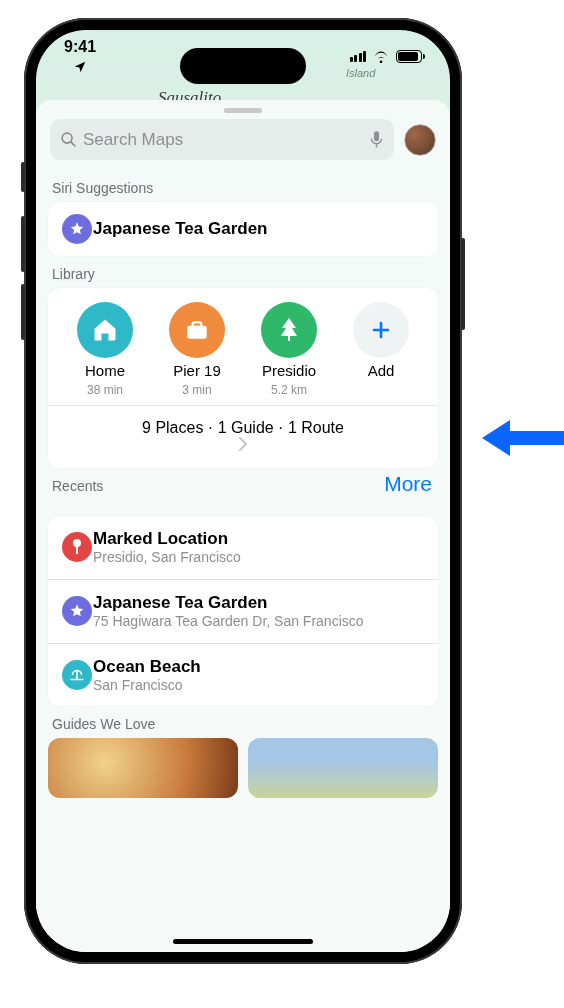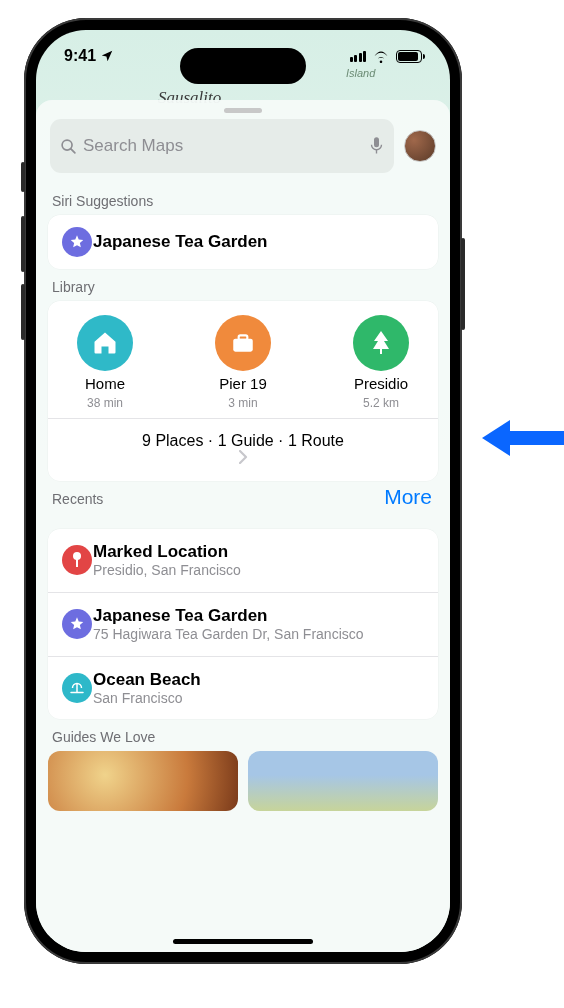--- a/index.html
+++ b/index.html
@@ -51,21 +51,21 @@
 
   
   .statusbar {
     position:absolute; top:0; left:0; right:0;
     height:52px;
     display:flex; align-items:center; justify-content:space-between;
     padding: 0 28px;
     font-size:16px; font-weight:600; color:#000;
     z-index:5;
   }
-  .status-left { display:flex; align-items:center; gap:4px; }
+  .status-left { display:flex; align-items:center; gap:4px;flex-direction:column; }
   .status-right { display:flex; align-items:center; gap:6px; }
   .sig-bars { display:flex; align-items:flex-end; gap:1.5px; }
   .sig-bars span { width:3px; background:#000; border-radius:1px; }
   .sig-bars span:nth-child(1){height:5px} .sig-bars span:nth-child(2){height:7px}
   .sig-bars span:nth-child(3){height:9px} .sig-bars span:nth-child(4){height:11px}
   .wifi-icon svg, .loc-icon svg { display:block; }
   .battery { width:26px; height:13px; border:1.5px solid #000; border-radius:4px; position:relative; }
   .battery::after{ content:""; position:absolute; right:-4px; top:3px; width:2.5px; height:5px; background:#000; border-radius:0 2px 2px 0; }
   .battery .fill{ position:absolute; left:1px; top:1px; bottom:1px; width:20px; background:#000; border-radius:2px; }
 
@@ -88,21 +88,21 @@
     width:38px; height:5px; background:#c8c8c8; border-radius:3px;
     margin:0 auto 6px;
   }
 
   .search-row {
     display:flex; align-items:center; gap:10px;
     padding: 0 14px 10px;
   }
   .search-field {
     flex:1;
-    height:54px;
+    height:41px;
     background:#e6ece9;
     border-radius:11px;
     display:flex; align-items:center;
     padding:0 10px;
     color:#8e8e93;
     font-size:17px;
   }
   .search-field svg { flex:none; }
   .search-field .ph { flex:1; margin-left:6px; }
   .avatar {
@@ -295,20 +295,30 @@
             <div class="lib-item">
               <div class="lib-icon lib-green">
                 <svg width="24" height="28" viewBox="0 0 24 28">
                     <path d="M12 2 19 12h-4l5 8H4l5-8H5z" fill="#fff"></path>
                     <rect x="11" y="20" width="2" height="5" fill="#fff"></rect>
                   </svg>
               </div>
               <div class="lib-label">Presidio</div>
               <div class="lib-sub">5.2 km</div>
             </div>
+            <div class="lib-item">
+              <div class="lib-icon lib-add">
+                <svg width="24" height="24" viewBox="0 0 24 24">
+                    <line x1="12" y1="5" x2="12" y2="19" stroke="#007aff" stroke-width="2.6" stroke-linecap="round"></line>
+                    <line x1="5" y1="12" x2="19" y2="12" stroke="#007aff" stroke-width="2.6" stroke-linecap="round"></line>
+                  </svg>
+              </div>
+              <div class="lib-label">Add</div>
+              <div class="lib-sub"></div>
+            </div>
           </div>
           <div class="lib-summary">
             <span>9 Places · 1 Guide · 1 Route</span>
             <span class="chev">
               <svg width="9" height="14" viewBox="0 0 9 14">
                   <path d="M1 1l6 6-6 6" stroke="#c7c7cc" stroke-width="2.2" fill="none" stroke-linecap="round" stroke-linejoin="round"></path>
                 </svg>
             </span>
           </div>
         </div>

